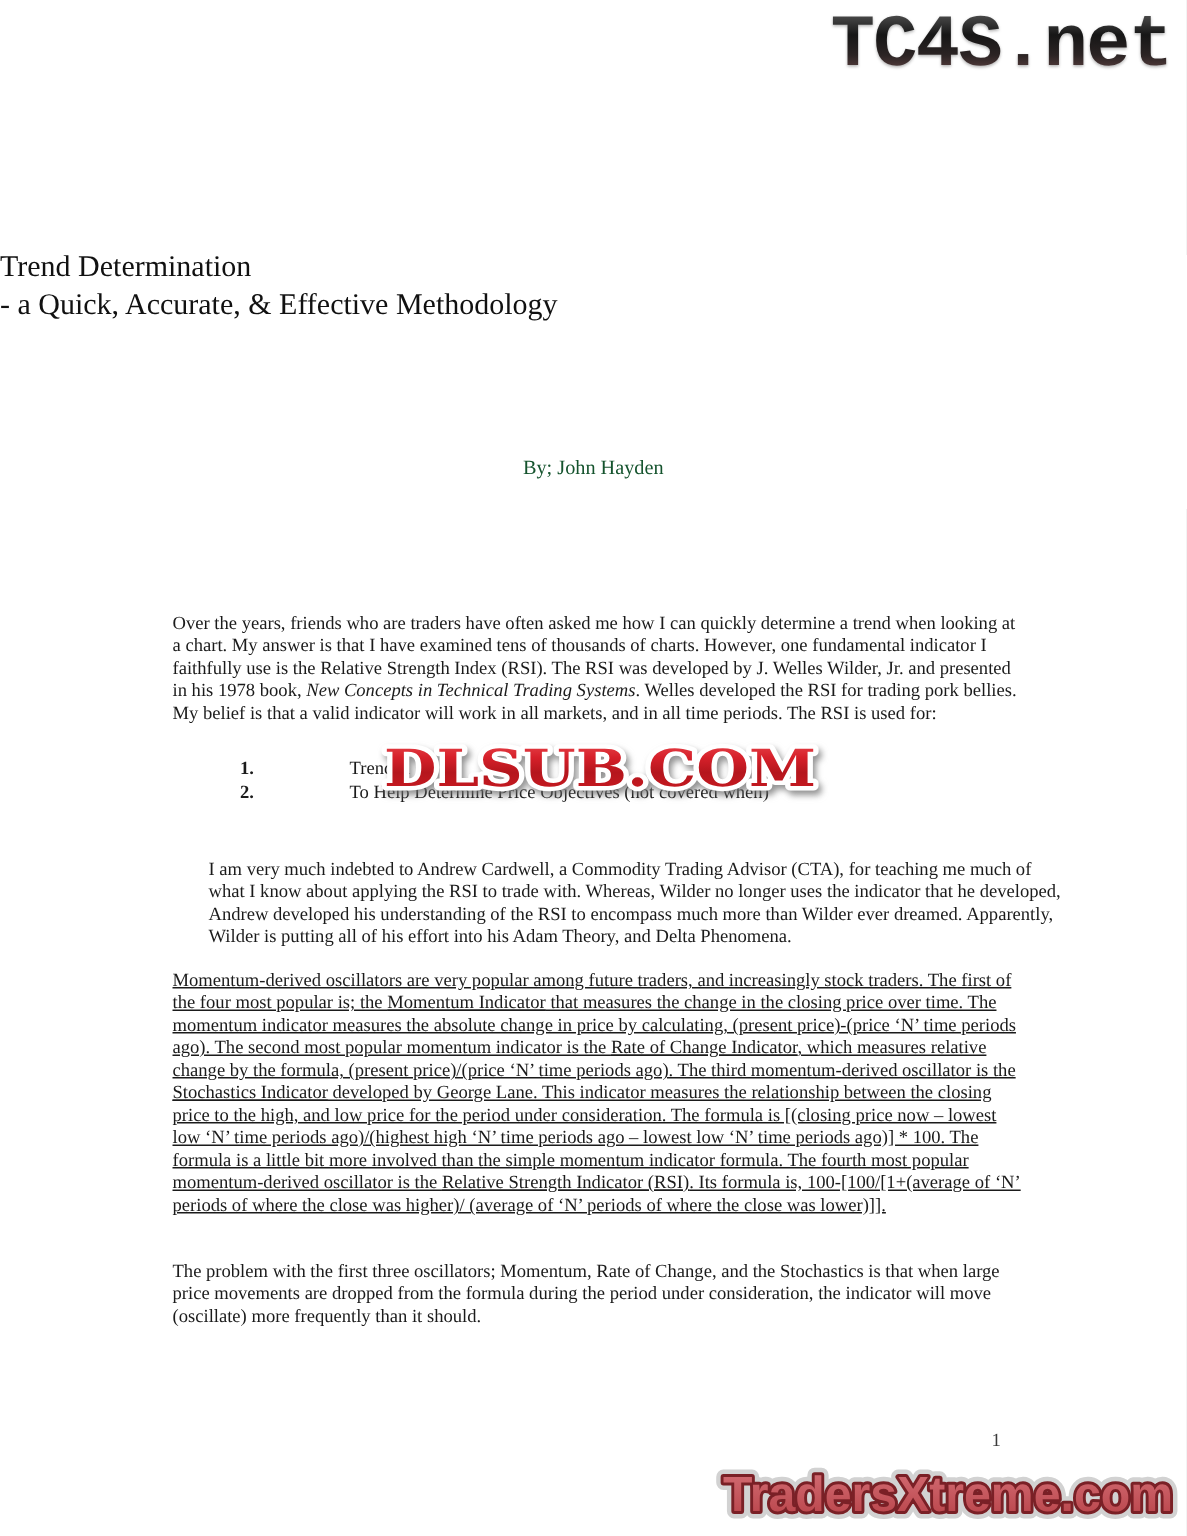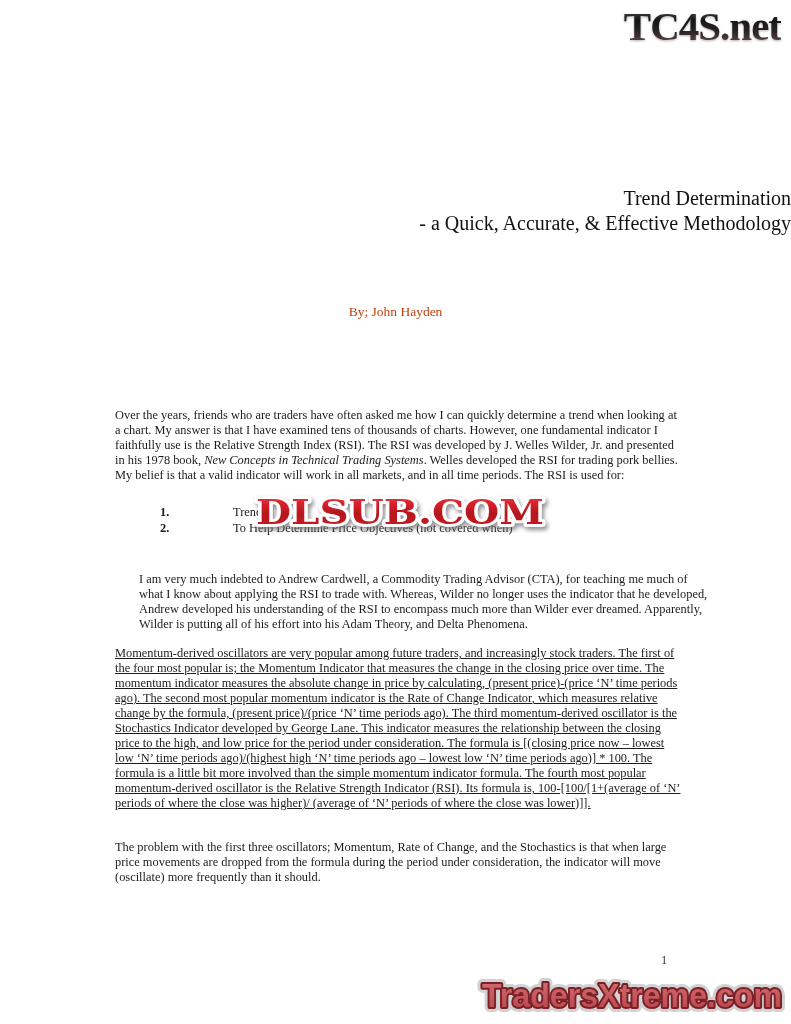--- a/index.html
+++ b/index.html
@@ -8,35 +8,35 @@
     width:791px;height:1024px;
     margin:0 auto;
     background:#ffffff;
     font-family:"Liberation Serif", serif;
     color:#1b1b1b;
     overflow:hidden;
   }
   
   .tc4s{
     position:absolute; top:2px; right:10px;
-    font-family:Liberation Serif, serif;
-    font-weight:800; font-size:41px; letter-spacing:-1px;
+    font-family:Liberation Mono, monospace;
+    font-weight:800; font-size:49px; letter-spacing:-1px;
     background:linear-gradient(180deg,#6a6a6a 0%,#161616 38%,#2b2424 62%,#7a5252 95%);
     -webkit-background-clip:text; background-clip:text;
     color:transparent;
     filter:drop-shadow(0 1px 1px rgba(80,80,80,.45));
   }
   
   .title{
-    position:absolute; top:186px; left:0; width:100%;
-    text-align:right; font-size:20px; line-height:25px; color:#111;
+    position:absolute; top:166px; left:0; width:100%;
+    text-align:left; font-size:20px; line-height:25px; color:#111;
   }
   .byline{
     position:absolute; top:304px; left:0; width:100%;
-    text-align:center; font-size:13.5px; color:#c2410c;
+    text-align:center; font-size:13.5px; color:#14532d;
   }
   
   .para{
     position:absolute; left:115px; width:570px;
     font-size:12.4px; line-height:15px;
   }
   .p0{top:408px;} .p1{top:572px;margin-left:24px;} .p2{top:646px;text-decoration:underline;} .p3{top:840px;} .p4{top:899px;}
   .b{font-weight:normal;}
   .i{font-style:italic;}
   .u{text-decoration:underline;}

